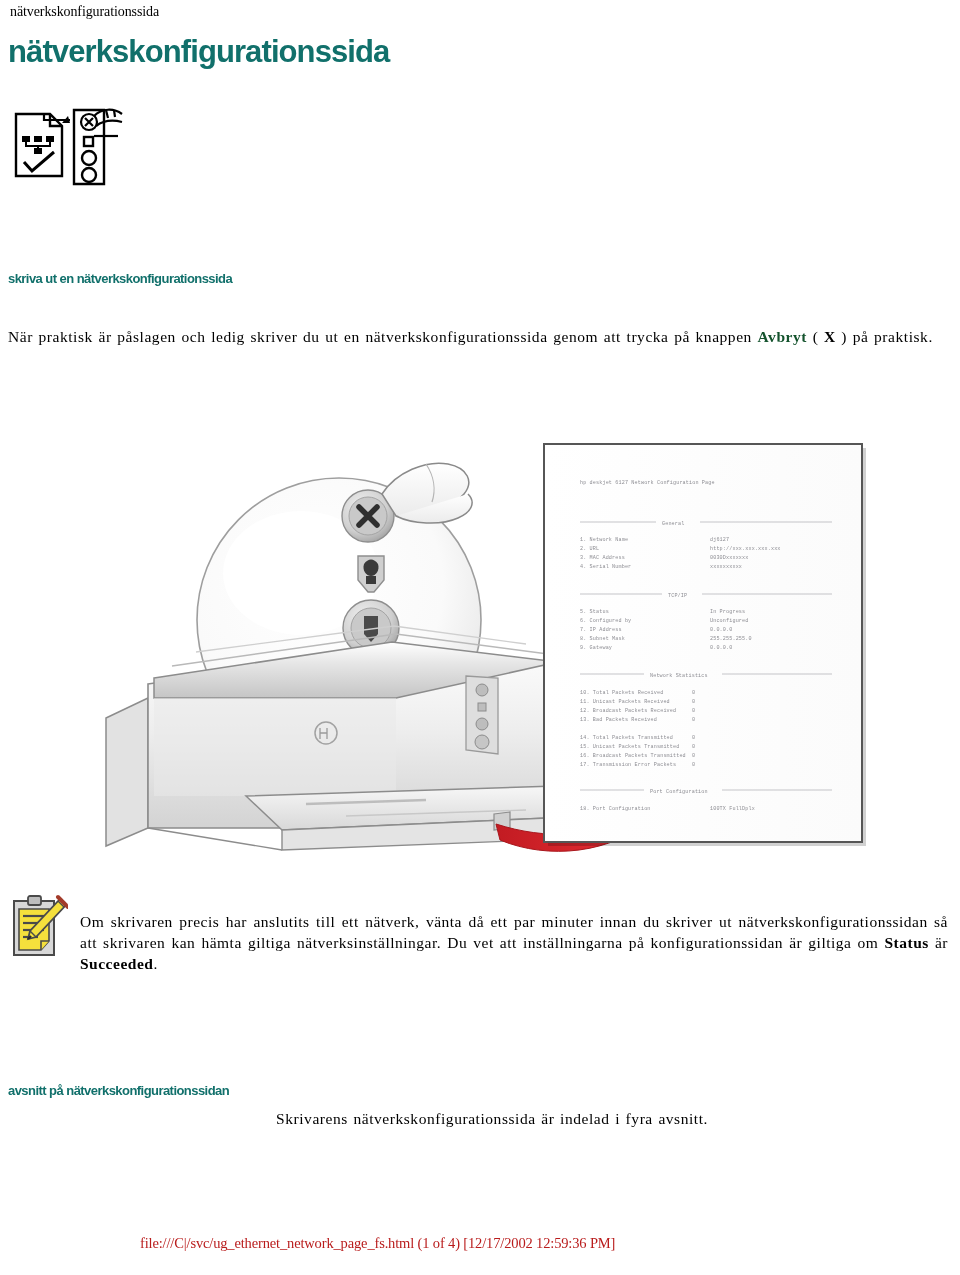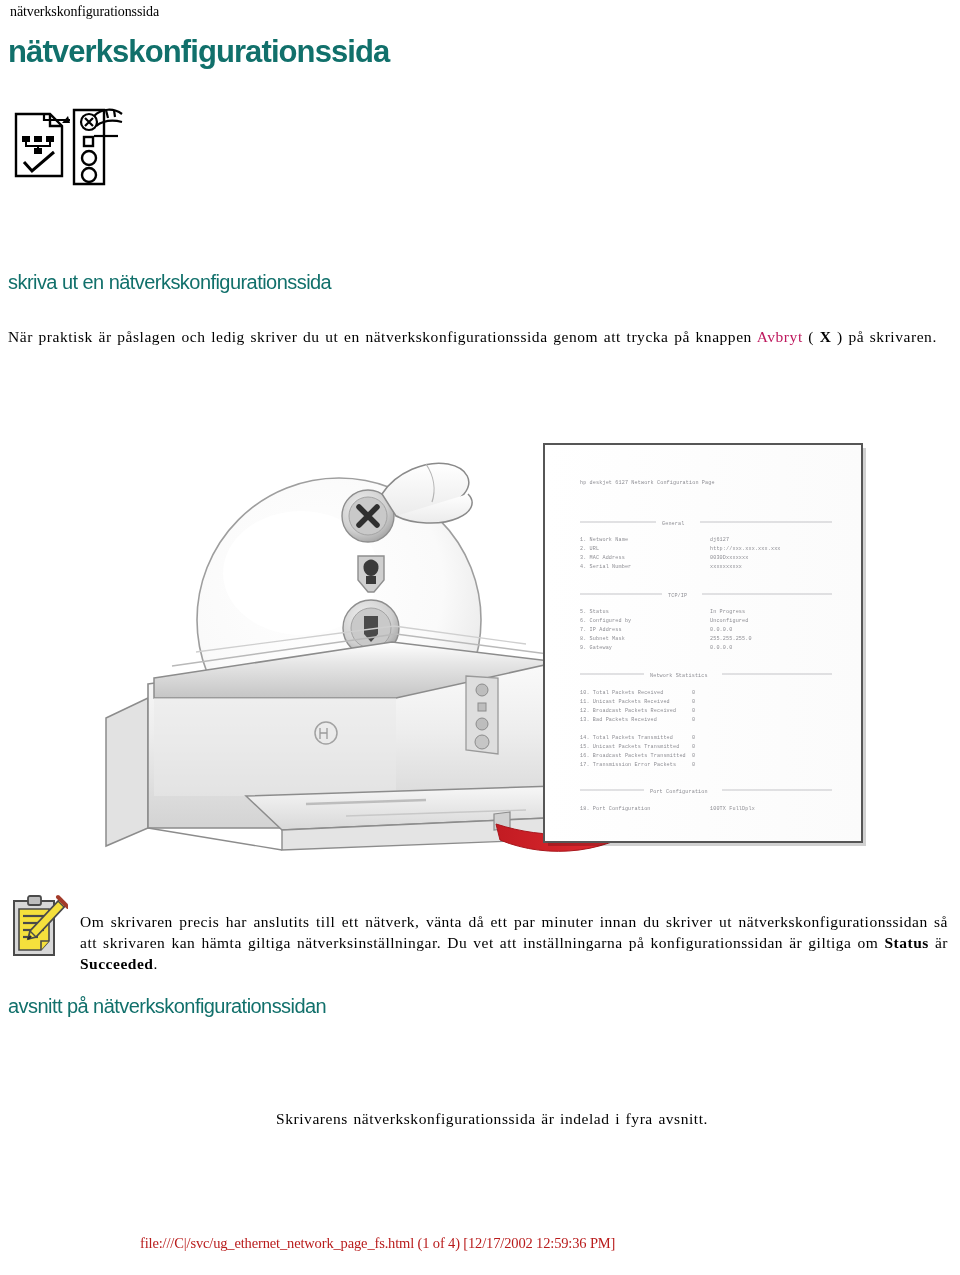--- a/index.html
+++ b/index.html
@@ -47,28 +47,28 @@
     font-size: 31px;
     font-weight: bold;
     color: #11706b;
     letter-spacing: -0.9px;
     line-height: 1;
   }
   h2.section-title {
     position: absolute;
     margin: 0;
     font-family: "Liberation Sans", "DejaVu Sans", sans-serif;
-    font-size: 20px;
-    font-weight: normal;
+    font-size: 13px;
+    font-weight: bold;
     color: #11706b;
     letter-spacing: -0.55px;
     line-height: 1;
   }
   h2.sec-print { left: 8px; top: 272px; }
-  h2.sec-parts { left: 8px; top: 996px; }
+  h2.sec-parts { left: 8px; top: 1084px; }
 
   
   .body-text {
     position: absolute;
     font-family: "Liberation Serif", "DejaVu Serif", serif;
     font-size: 15.5px;
     line-height: 21px;
     color: #000;
     letter-spacing: 0.55px;
     word-spacing: 1.2px;
@@ -90,22 +90,22 @@
     width: 700px;
     text-align: right;
   }
   .note-text {
     left: 80px;
     top: 895px;
     width: 868px;
     letter-spacing: 0.5px;
   }
   .b-red {
-    color: #be185d;
-    font-weight: normal;
+    color: #14532d;
+    font-weight: bold;
   }
   .b-black {
     font-weight: bold;
   }
 
   
   .intro-icon {
     position: absolute;
     left: 10px;
     top: 92px;
@@ -203,21 +203,21 @@
         <path d="M86 34 C94 28 104 28 112 30"></path>
         <path d="M84 44 L108 44"></path>
         <path d="M96 18 L98 26 M104 18 L105 25"></path>
       </g>
     </svg>
   </div>
 
 
   <h2 class="section-title sec-print">skriva ut en nätverkskonfigurationssida</h2>
 
-  <p class="body-text print-text"><span>När praktisk är påslagen och ledig skriver du ut en nätverkskonfigurationssida genom att trycka på knappen </span><span class="b-red">Avbryt</span><span> ( </span><span class="b-black">X</span><span> ) på skrivaren.</span></p>
+  <p class="body-text print-text"><span>När praktisk är påslagen och ledig skriver du ut en nätverkskonfigurationssida genom att trycka på knappen </span><span class="b-red">Avbryt</span><span> ( </span><span class="b-black">X</span><span> ) på praktisk.</span></p>
 
   <div class="illustration">
     <svg width="800" height="465" viewBox="0 0 800 465" xmlns="http://www.w3.org/2000/svg">
       <defs>
         <radialGradient id="bubbleG" cx="42%" cy="38%" r="62%">
           <stop offset="0%" stop-color="#ffffff"></stop>
           <stop offset="72%" stop-color="#fafafa"></stop>
           <stop offset="100%" stop-color="#ebebeb"></stop>
         </radialGradient>
         <linearGradient id="bodyG" x1="0" y1="0" x2="0" y2="1">

